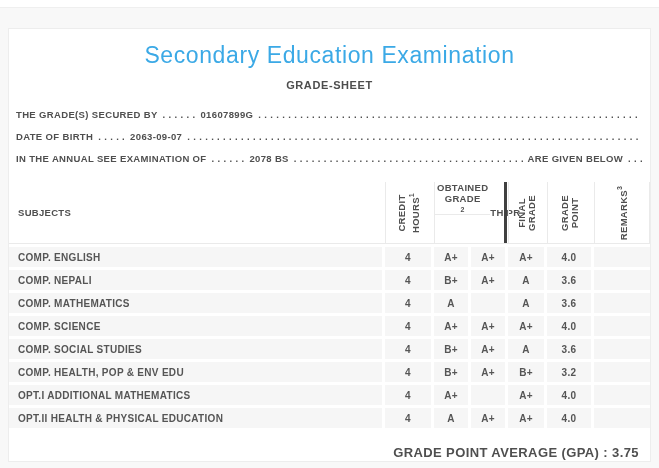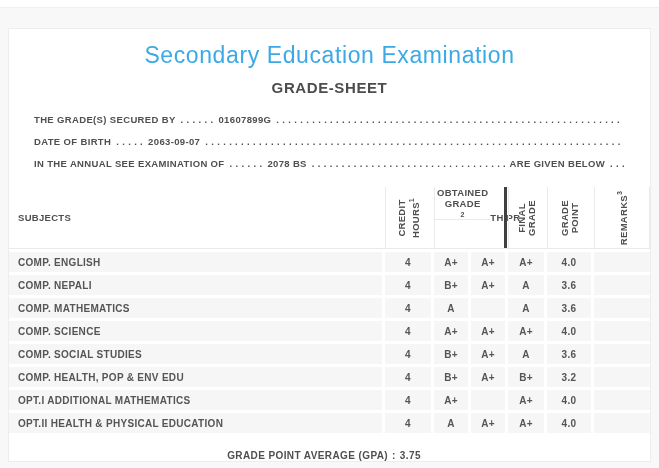--- a/index.html
+++ b/index.html
@@ -27,27 +27,27 @@
     text-align: center;
     font-size: 23px;
     line-height: 24px;
     font-weight: 400;
     letter-spacing: 0.6px;
     color: #3ba9e6;
   }
   .subtitle {
     text-align: center;
     margin-top: 12px;
-    font-size: 15px;
+    font-size: 11px;
     font-weight: 700;
     letter-spacing: 0.6px;
     color: #4d4d4d;
   }
   
-  .info { margin: 13px 25px 0; }
+  .info { margin: 13px 7px 0; }
   .info-line {
     display: flex;
     align-items: baseline;
     white-space: nowrap;
     overflow: hidden;
     font-size: 9.5px;
     font-weight: 700;
     letter-spacing: 0.35px;
     line-height: 22px;
     color: #4f4f4f;
@@ -126,22 +126,22 @@
     font-weight: 700;
     letter-spacing: 0.3px;
     color: #555555;
   }
   .cell-subject { padding-left: 9px; justify-content: flex-start; }
   .cell-val { justify-content: center; }
   
   .summary {
     margin-top: 17px;
     padding-right: 11px;
-    text-align: center;
-    font-size: 10px;
+    text-align: right;
+    font-size: 13px;
     font-weight: 700;
     letter-spacing: 0.4px;
     color: #4f4f4f;
   }
   .gpa-sep { margin: 0 4px; }
   .result {
     margin-top: 9px;
     padding-right: 13px;
     text-align: right;
     font-size: 10px;

